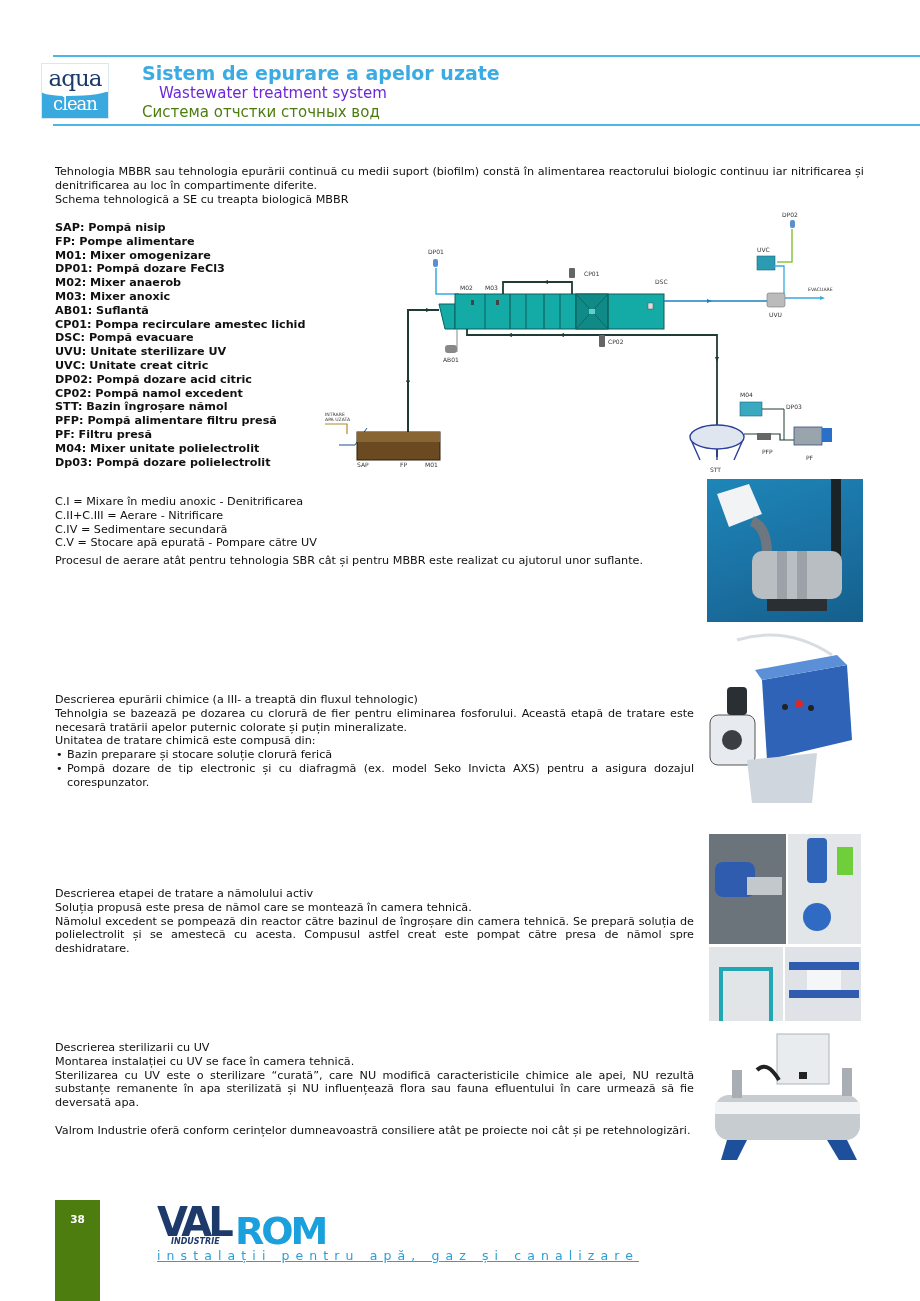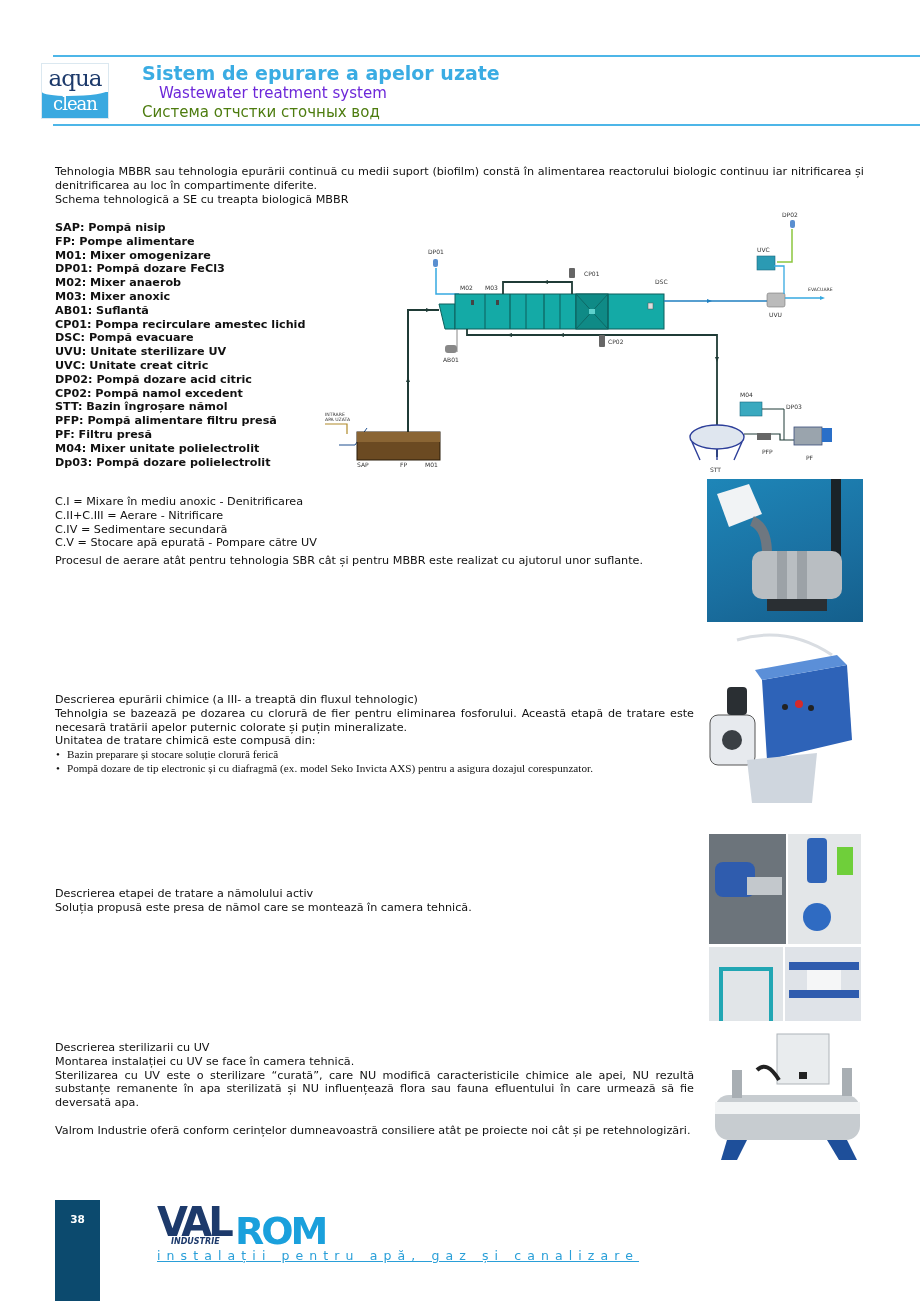--- a/index.html
+++ b/index.html
@@ -23,36 +23,36 @@
   .block { position: absolute; left: 55px; }
   .justify { text-align: justify; }
   b, .bold { font-weight: normal; }
 
   .intro { top: 165px; width: 809px; }
   .legend { top: 221px; width: 260px; font-weight: bold; }
   .legend div { white-space: nowrap; }
   .stages { top: 495px; width: 640px; }
   .aer { top: 554px; width: 640px; }
   .chem { top: 693px; width: 639px; }
-  .chem ul { list-style: none; font-family: Liberation Serif, serif; }
+  .chem ul { list-style: none; }
   .chem li { position: relative; padding-left: 12px; }
   .chem li::before { content: "•"; position: absolute; left: 1px; top: 0; }
   .sludge { top: 887px; width: 639px; }
   .uv { top: 1041px; width: 639px; }
   .gap { height: 14px; }
 
   .diagram { position: absolute; left: 312px; top: 202px; width: 542px; height: 272px; }
 
   .photo { position: absolute; }
   .photo-blower { left: 707px; top: 479px; width: 156px; height: 143px; background: linear-gradient(160deg, #1e86b8 0%, #1a6fa0 60%, #145f8c 100%); }
   .photo-dosing { left: 707px; top: 625px; width: 156px; height: 185px; background: #ffffff; }
   .photo-sludge { left: 707px; top: 832px; width: 156px; height: 191px; background: #ffffff; }
   .photo-uv { left: 707px; top: 1030px; width: 156px; height: 136px; background: #ffffff; }
 
-  .page-strip { position: absolute; left: 55px; top: 1200px; width: 45px; height: 101px; background: #0c4a6e; }
+  .page-strip { position: absolute; left: 55px; top: 1200px; width: 45px; height: 101px; background: #4d7c0f; }
   .page-num { position: absolute; left: 0; right: 0; top: 13px; text-align: center; color: #ffffff; font-weight: bold; font-size: 10.5px; }
 
   .valrom { position: absolute; left: 157px; top: 1200px; width: 170px; height: 46px; }
   .tagline { position: absolute; left: 157px; top: 1249px; font-size: 12.5px; letter-spacing: 6.1px; color: #2a9fd8; white-space: nowrap; text-decoration: underline; }
 </style>
 </head>
 <body>
 
 <div class="hr top"></div>
 
@@ -244,20 +244,21 @@
     <rect x="78" y="115" width="76" height="74" fill="#dfe3e8"></rect>
     <rect x="82" y="130" width="70" height="8" fill="#2f5cae"></rect>
     <rect x="82" y="158" width="70" height="8" fill="#2f5cae"></rect>
     <rect x="100" y="138" width="34" height="20" fill="#f5f6f7"></rect>
   </svg>
 </div>
 
 <div class="block sludge">
   <div class="bold">Descrierea etapei de tratare a nămolului activ</div>
   <div>Soluția propusă este presa de nămol care se montează în camera tehnică.</div>
+  <div class="justify">Nămolul excedent se pompează din reactor către bazinul de îngroșare din camera tehnică. Se prepară soluția de polielectrolit și se amestecă cu acesta. Compusul astfel creat este pompat către presa de nămol spre deshidratare.</div>
 </div>
 
 <div class="photo photo-uv">
   <svg width="156" height="136" viewBox="0 0 156 136" xmlns="http://www.w3.org/2000/svg">
     <rect x="70" y="4" width="52" height="50" fill="#e9ecee" stroke="#aeb4b9" stroke-width="1"></rect>
     <rect x="92" y="42" width="8" height="7" fill="#222"></rect>
     <path d="M50 40 Q60 30 72 50" stroke="#222" stroke-width="4" fill="none"></path>
     <rect x="8" y="65" width="145" height="45" rx="14" fill="#c7ccd0"></rect>
     <rect x="8" y="72" width="145" height="12" fill="#f1f3f4"></rect>
     <rect x="25" y="40" width="10" height="28" fill="#a8aeb3"></rect>

